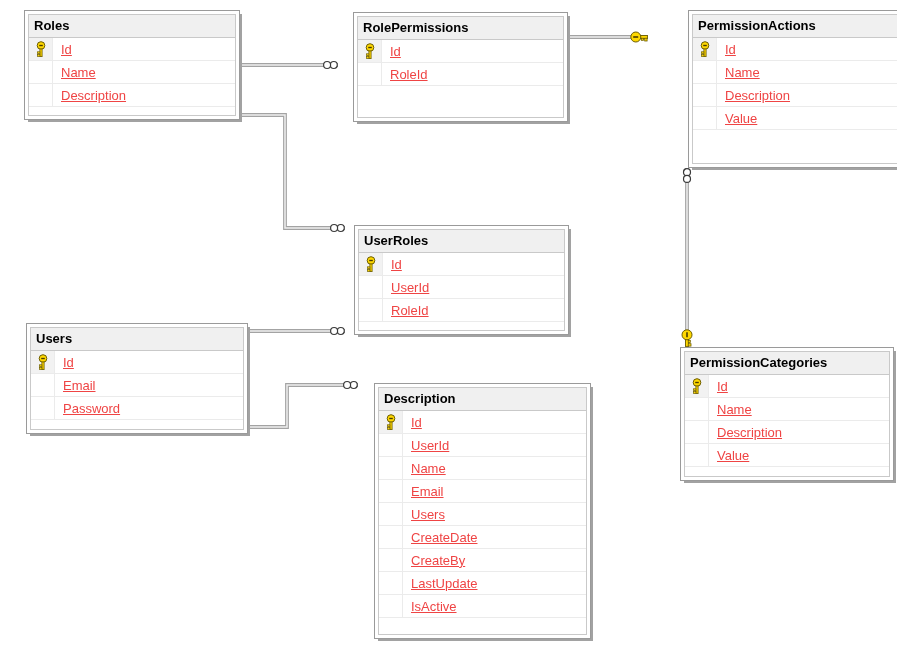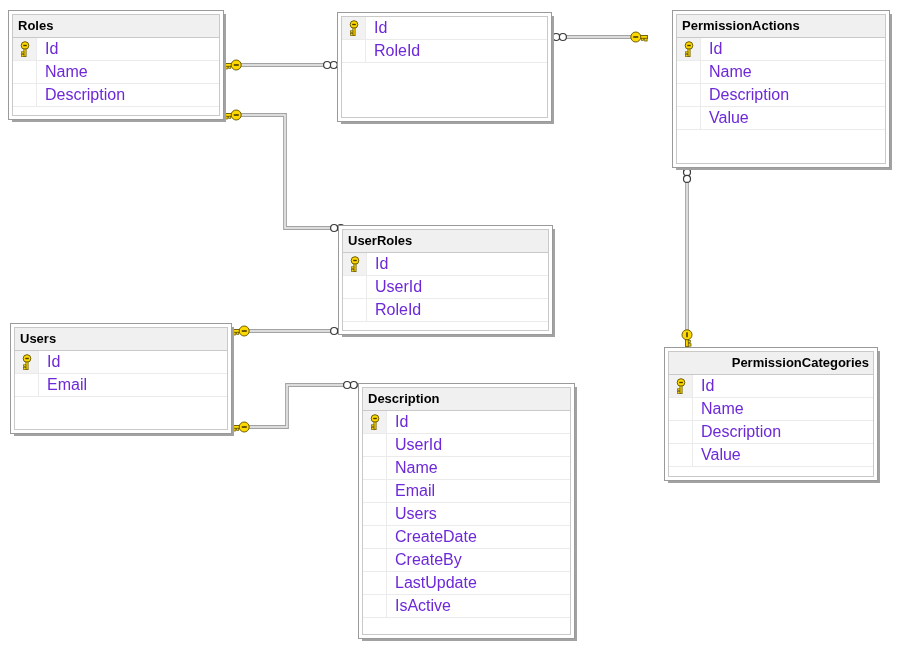--- a/index.html
+++ b/index.html
@@ -12,20 +12,21 @@
   .canvas{position:absolute;inset:0;}
   svg.connectors{position:absolute;left:0;top:0;pointer-events:none;}
 
   .dbtable{
     position:absolute;
     background:#ffffff;
     border:1px solid #9a9a9a;
     box-shadow:3px 3px 0 -1px #a2a2a2;
     padding:3px;
     box-sizing:border-box;
+    margin-left:16px;
   }
   .t-inner{
     border:1px solid #c9c9c9;
     height:100%;
     box-sizing:border-box;
     display:flex;
     flex-direction:column;
     background:#ffffff;
     overflow:hidden;
   }
@@ -56,24 +57,25 @@
     align-items:center;
     justify-content:center;
     box-sizing:border-box;
   }
   .row.pk .cell-icon{background:#f2f2f2;}
   .cell-name{
     flex:1;
     display:flex;
     align-items:center;
     padding-left:8px;
-    font-size:16px;
-    color:#6d28d9;
+    font-size:13px;
+    color:#ef4444;
     white-space:nowrap;
     overflow:hidden;
+    text-decoration:underline;
   }
   .filler{flex:1 1 auto;}
 </style>
 </head>
 <body>
 
 <div class="canvas">
 
   <svg class="connectors" width="897" height="666">
     <defs>
@@ -157,20 +159,21 @@
       <div class="row">
         <div class="cell-icon"></div>
         <div class="cell-name">Description</div>
       </div>
       <div class="filler"></div>
     </div>
   </div>
 
   <div class="dbtable" style="left:337px;top:12px;width:215px;height:110px;">
     <div class="t-inner">
+      <div class="t-header">RolePermissions</div>
       <div class="row pk">
         <div class="cell-icon">
             <svg width="12" height="17" viewBox="0 0 12 17">
               <circle cx="6" cy="4.5" r="3.8" fill="#ffd800" stroke="#6b5c00" stroke-width="1"></circle>
               <line x1="4.2" y1="4.5" x2="7.8" y2="4.5" stroke="#4a3c00" stroke-width="1.4"></line>
               <rect x="4.9" y="8" width="2.2" height="7.6" fill="#ffd800" stroke="#6b5c00" stroke-width="0.8"></rect>
               <rect x="2.5" y="10.8" width="2.4" height="1.8" fill="#ffd800" stroke="#6b5c00" stroke-width="0.7"></rect>
               <rect x="2.5" y="13.6" width="2.4" height="1.8" fill="#ffd800" stroke="#6b5c00" stroke-width="0.7"></rect>
             </svg>
           </div>
@@ -254,20 +257,24 @@
               <rect x="2.5" y="10.8" width="2.4" height="1.8" fill="#ffd800" stroke="#6b5c00" stroke-width="0.7"></rect>
               <rect x="2.5" y="13.6" width="2.4" height="1.8" fill="#ffd800" stroke="#6b5c00" stroke-width="0.7"></rect>
             </svg>
           </div>
         <div class="cell-name">Id</div>
       </div>
       <div class="row">
         <div class="cell-icon"></div>
         <div class="cell-name">Email</div>
       </div>
+      <div class="row">
+        <div class="cell-icon"></div>
+        <div class="cell-name">Password</div>
+      </div>
       <div class="filler"></div>
     </div>
   </div>
 
   <div class="dbtable" style="left:358px;top:383px;width:217px;height:256px;">
     <div class="t-inner">
       <div class="t-header">Description</div>
       <div class="row pk">
         <div class="cell-icon">
             <svg width="12" height="17" viewBox="0 0 12 17">
@@ -309,21 +316,21 @@
         <div class="cell-name">LastUpdate</div>
       </div>
       <div class="row">
         <div class="cell-icon"></div>
         <div class="cell-name">IsActive</div>
       </div>
       <div class="filler"></div>
     </div>
   </div>
 
-  <div class="dbtable" style="left:664px;top:347px;width:214px;height:134px;text-align:right;">
+  <div class="dbtable" style="left:664px;top:347px;width:214px;height:134px;">
     <div class="t-inner">
       <div class="t-header">PermissionCategories</div>
       <div class="row pk">
         <div class="cell-icon">
             <svg width="12" height="17" viewBox="0 0 12 17">
               <circle cx="6" cy="4.5" r="3.8" fill="#ffd800" stroke="#6b5c00" stroke-width="1"></circle>
               <line x1="4.2" y1="4.5" x2="7.8" y2="4.5" stroke="#4a3c00" stroke-width="1.4"></line>
               <rect x="4.9" y="8" width="2.2" height="7.6" fill="#ffd800" stroke="#6b5c00" stroke-width="0.8"></rect>
               <rect x="2.5" y="10.8" width="2.4" height="1.8" fill="#ffd800" stroke="#6b5c00" stroke-width="0.7"></rect>
               <rect x="2.5" y="13.6" width="2.4" height="1.8" fill="#ffd800" stroke="#6b5c00" stroke-width="0.7"></rect>

